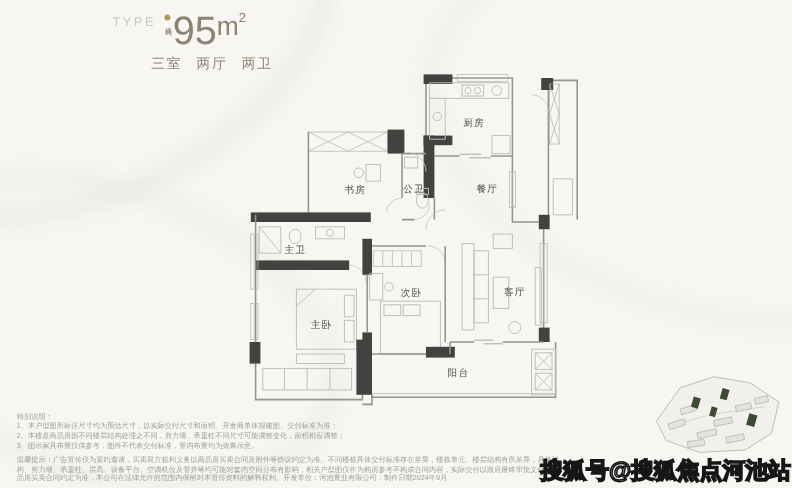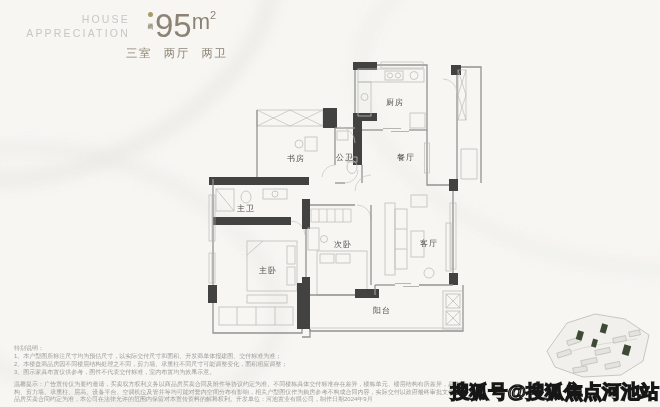--- a/index.html
+++ b/index.html
@@ -10,21 +10,21 @@
   }
   
   .swirl{position:absolute;border-radius:50%;border:16px solid rgba(228,227,223,.55);filter:blur(7px);}
   .swirl.s1{width:420px;height:260px;left:-160px;top:-120px;transform:rotate(-24deg);}
   .swirl.s2{width:380px;height:220px;left:-120px;top:150px;transform:rotate(18deg);border-color:rgba(231,230,226,.45);}
   .swirl.s3{width:500px;height:300px;right:-220px;top:-60px;transform:rotate(12deg);border-color:rgba(233,232,228,.4);}
 
   
   .brand{position:absolute;left:18px;top:12px;width:112px;text-align:right;
     color:#c8c7c4;font-size:10.5px;letter-spacing:2.2px;line-height:14px;}
-  .area{position:absolute;left:148px;top:9px;display:flex;align-items:flex-start;}
+  .area{position:absolute;left:137px;top:9px;display:flex;align-items:flex-start;}
   .mini{display:flex;flex-direction:column;align-items:center;margin-top:3px;margin-right:2px;}
   .mini .dot{width:5px;height:5px;border-radius:50%;background:#a89c63;margin-bottom:1px;}
   .mini .vtx{writing-mode:vertical-rl;font-size:5.5px;color:#9a9181;letter-spacing:1px;line-height:5px;}
   .big-num{font-size:33px;color:#8d8374;line-height:34px;}
   .big-unit{font-size:22px;color:#8d8374;}
   .big-sup{font-size:11px;color:#8d8374;vertical-align:9px;}
   .summary{position:absolute;left:126px;top:46px;font-size:11.5px;color:#8d8374;
     letter-spacing:1.5px;word-spacing:7px;}
 
   
@@ -54,22 +54,21 @@
     color:#f8f8f6;-webkit-text-stroke:1.3px #161616;letter-spacing:0;white-space:nowrap;}
 </style>
 </head>
 <body>
 
 <div class="swirl s1"></div>
 <div class="swirl s2"></div>
 <div class="swirl s3"></div>
 
 <div class="brand">
-  <div>HOUSE</div>
-  <div>APPRECIATION</div>
+  <div>TYPE</div>
 </div>
 
 <div class="area">
   <div class="mini">
     <span class="dot"></span>
     <span class="vtx">建面约</span>
   </div>
   <span class="big-num">95</span>
     <span class="big-unit">m</span>
     <span class="big-sup">2</span>

